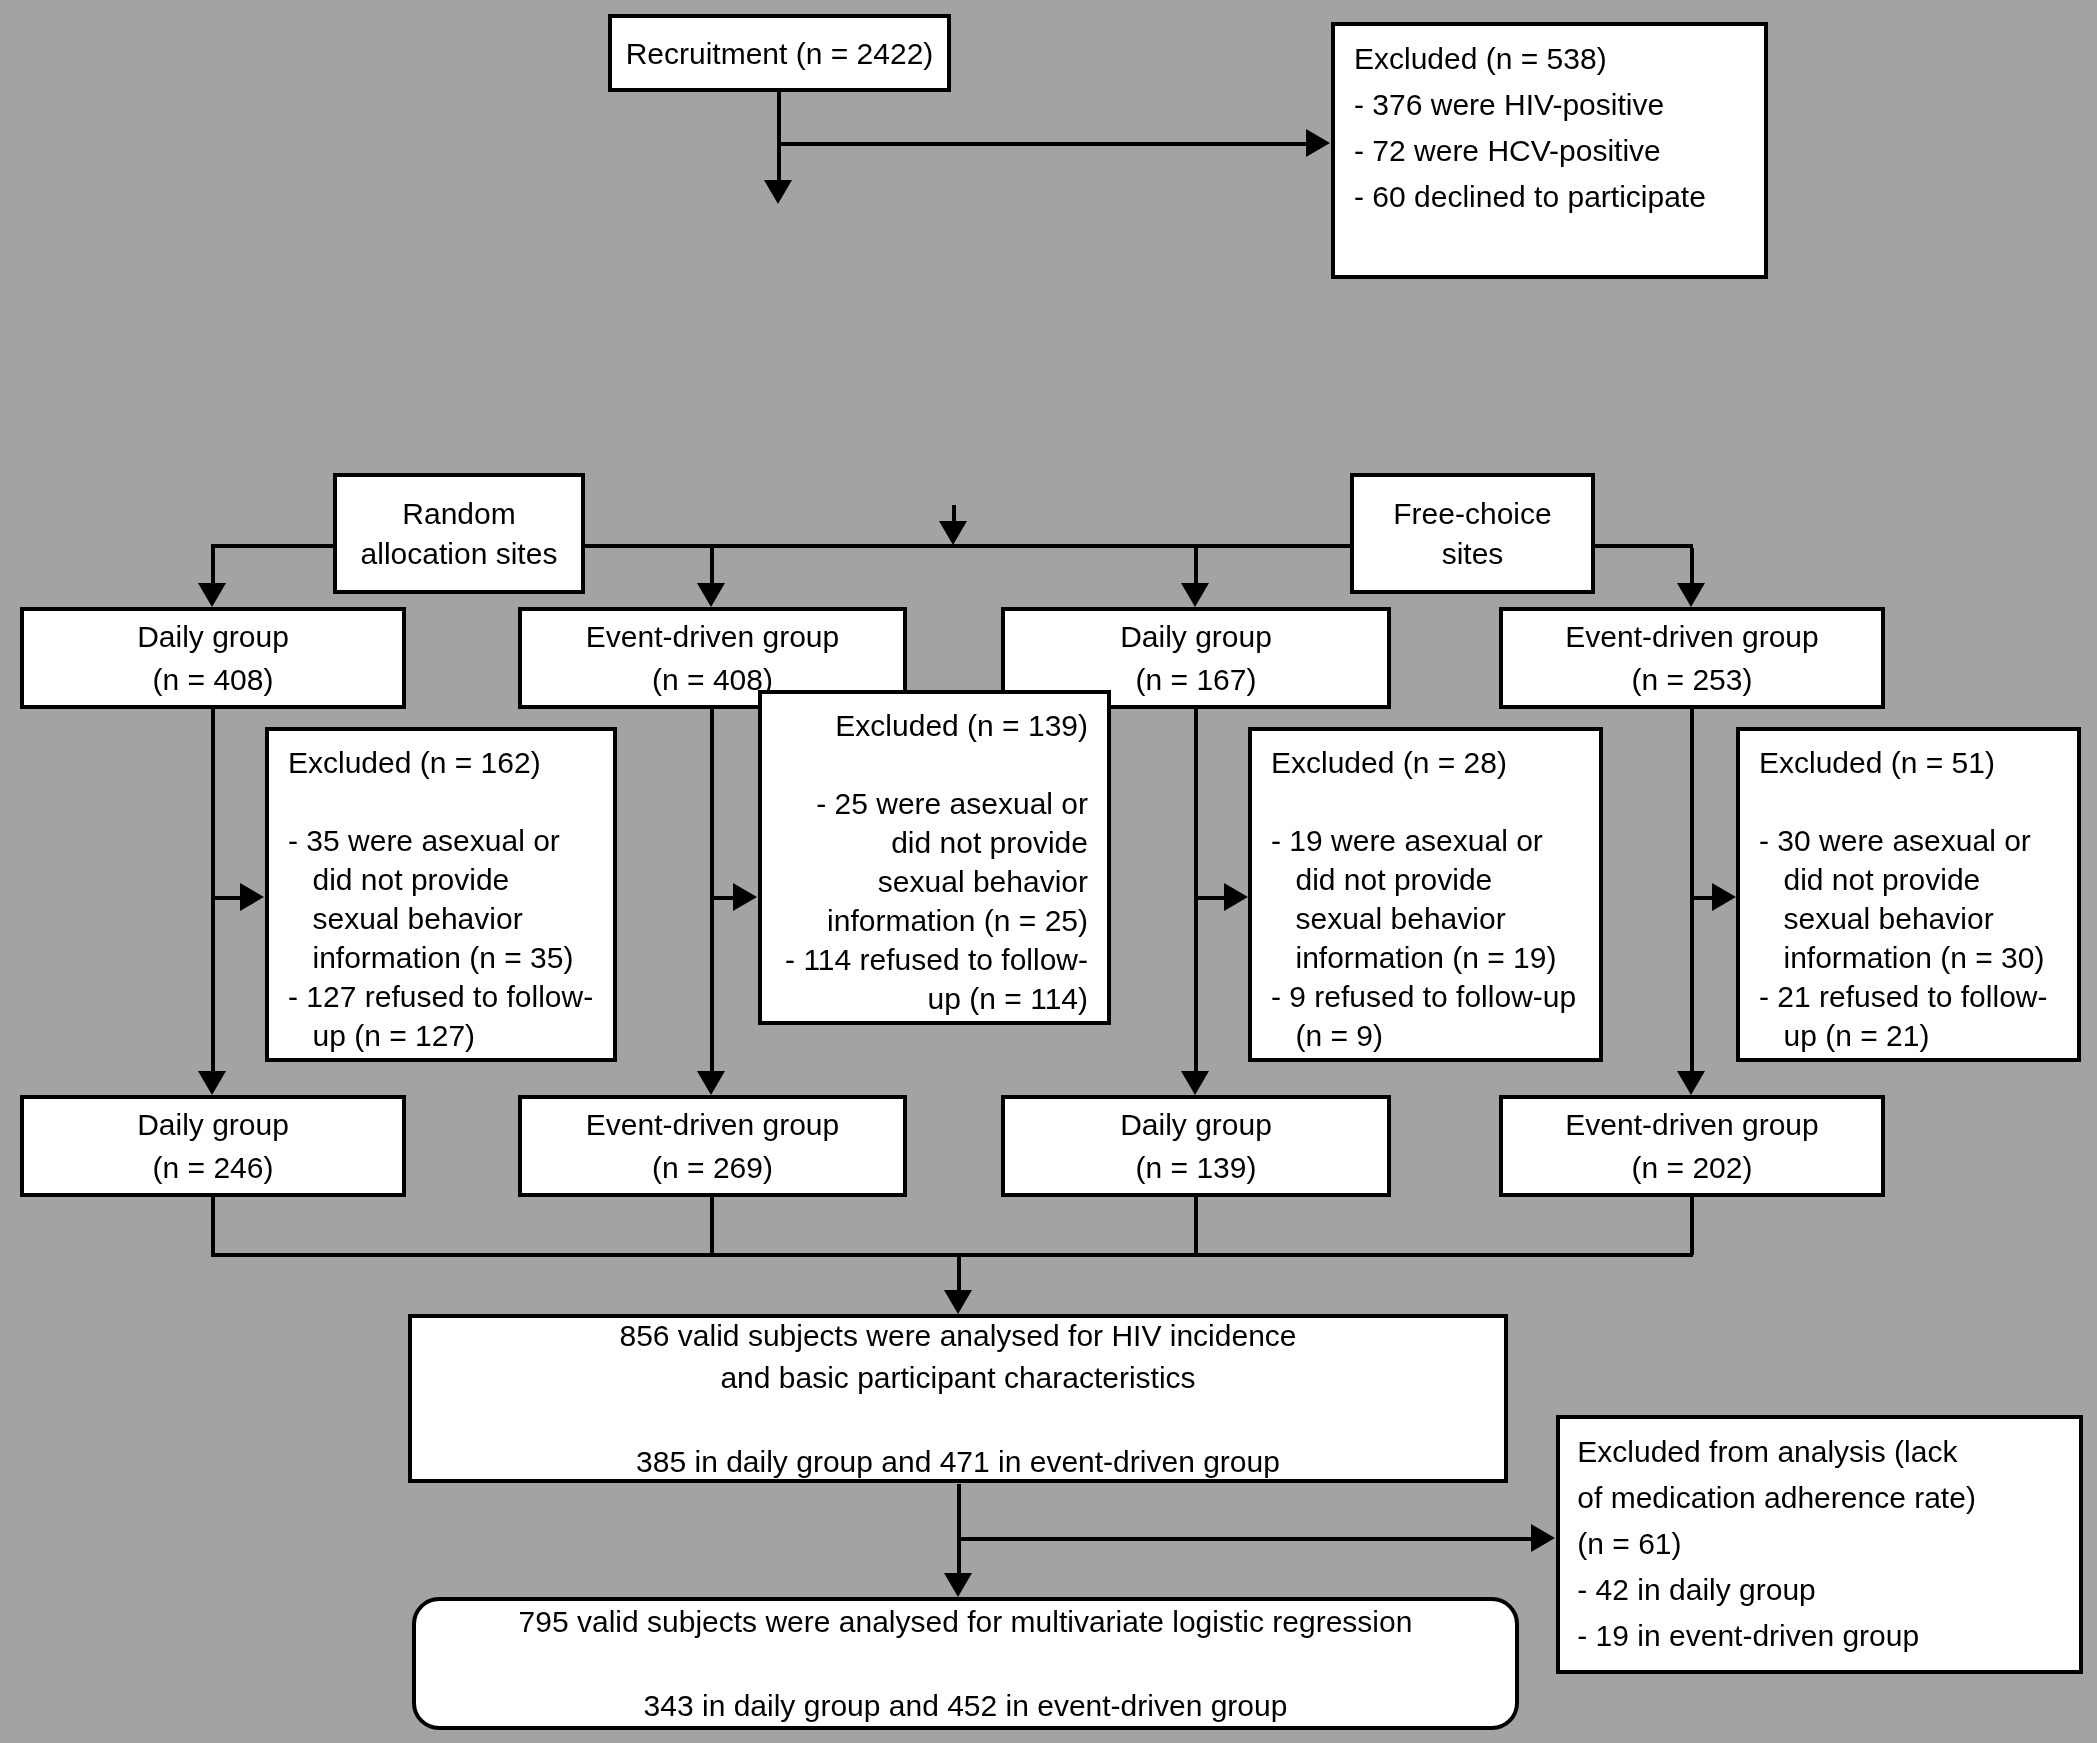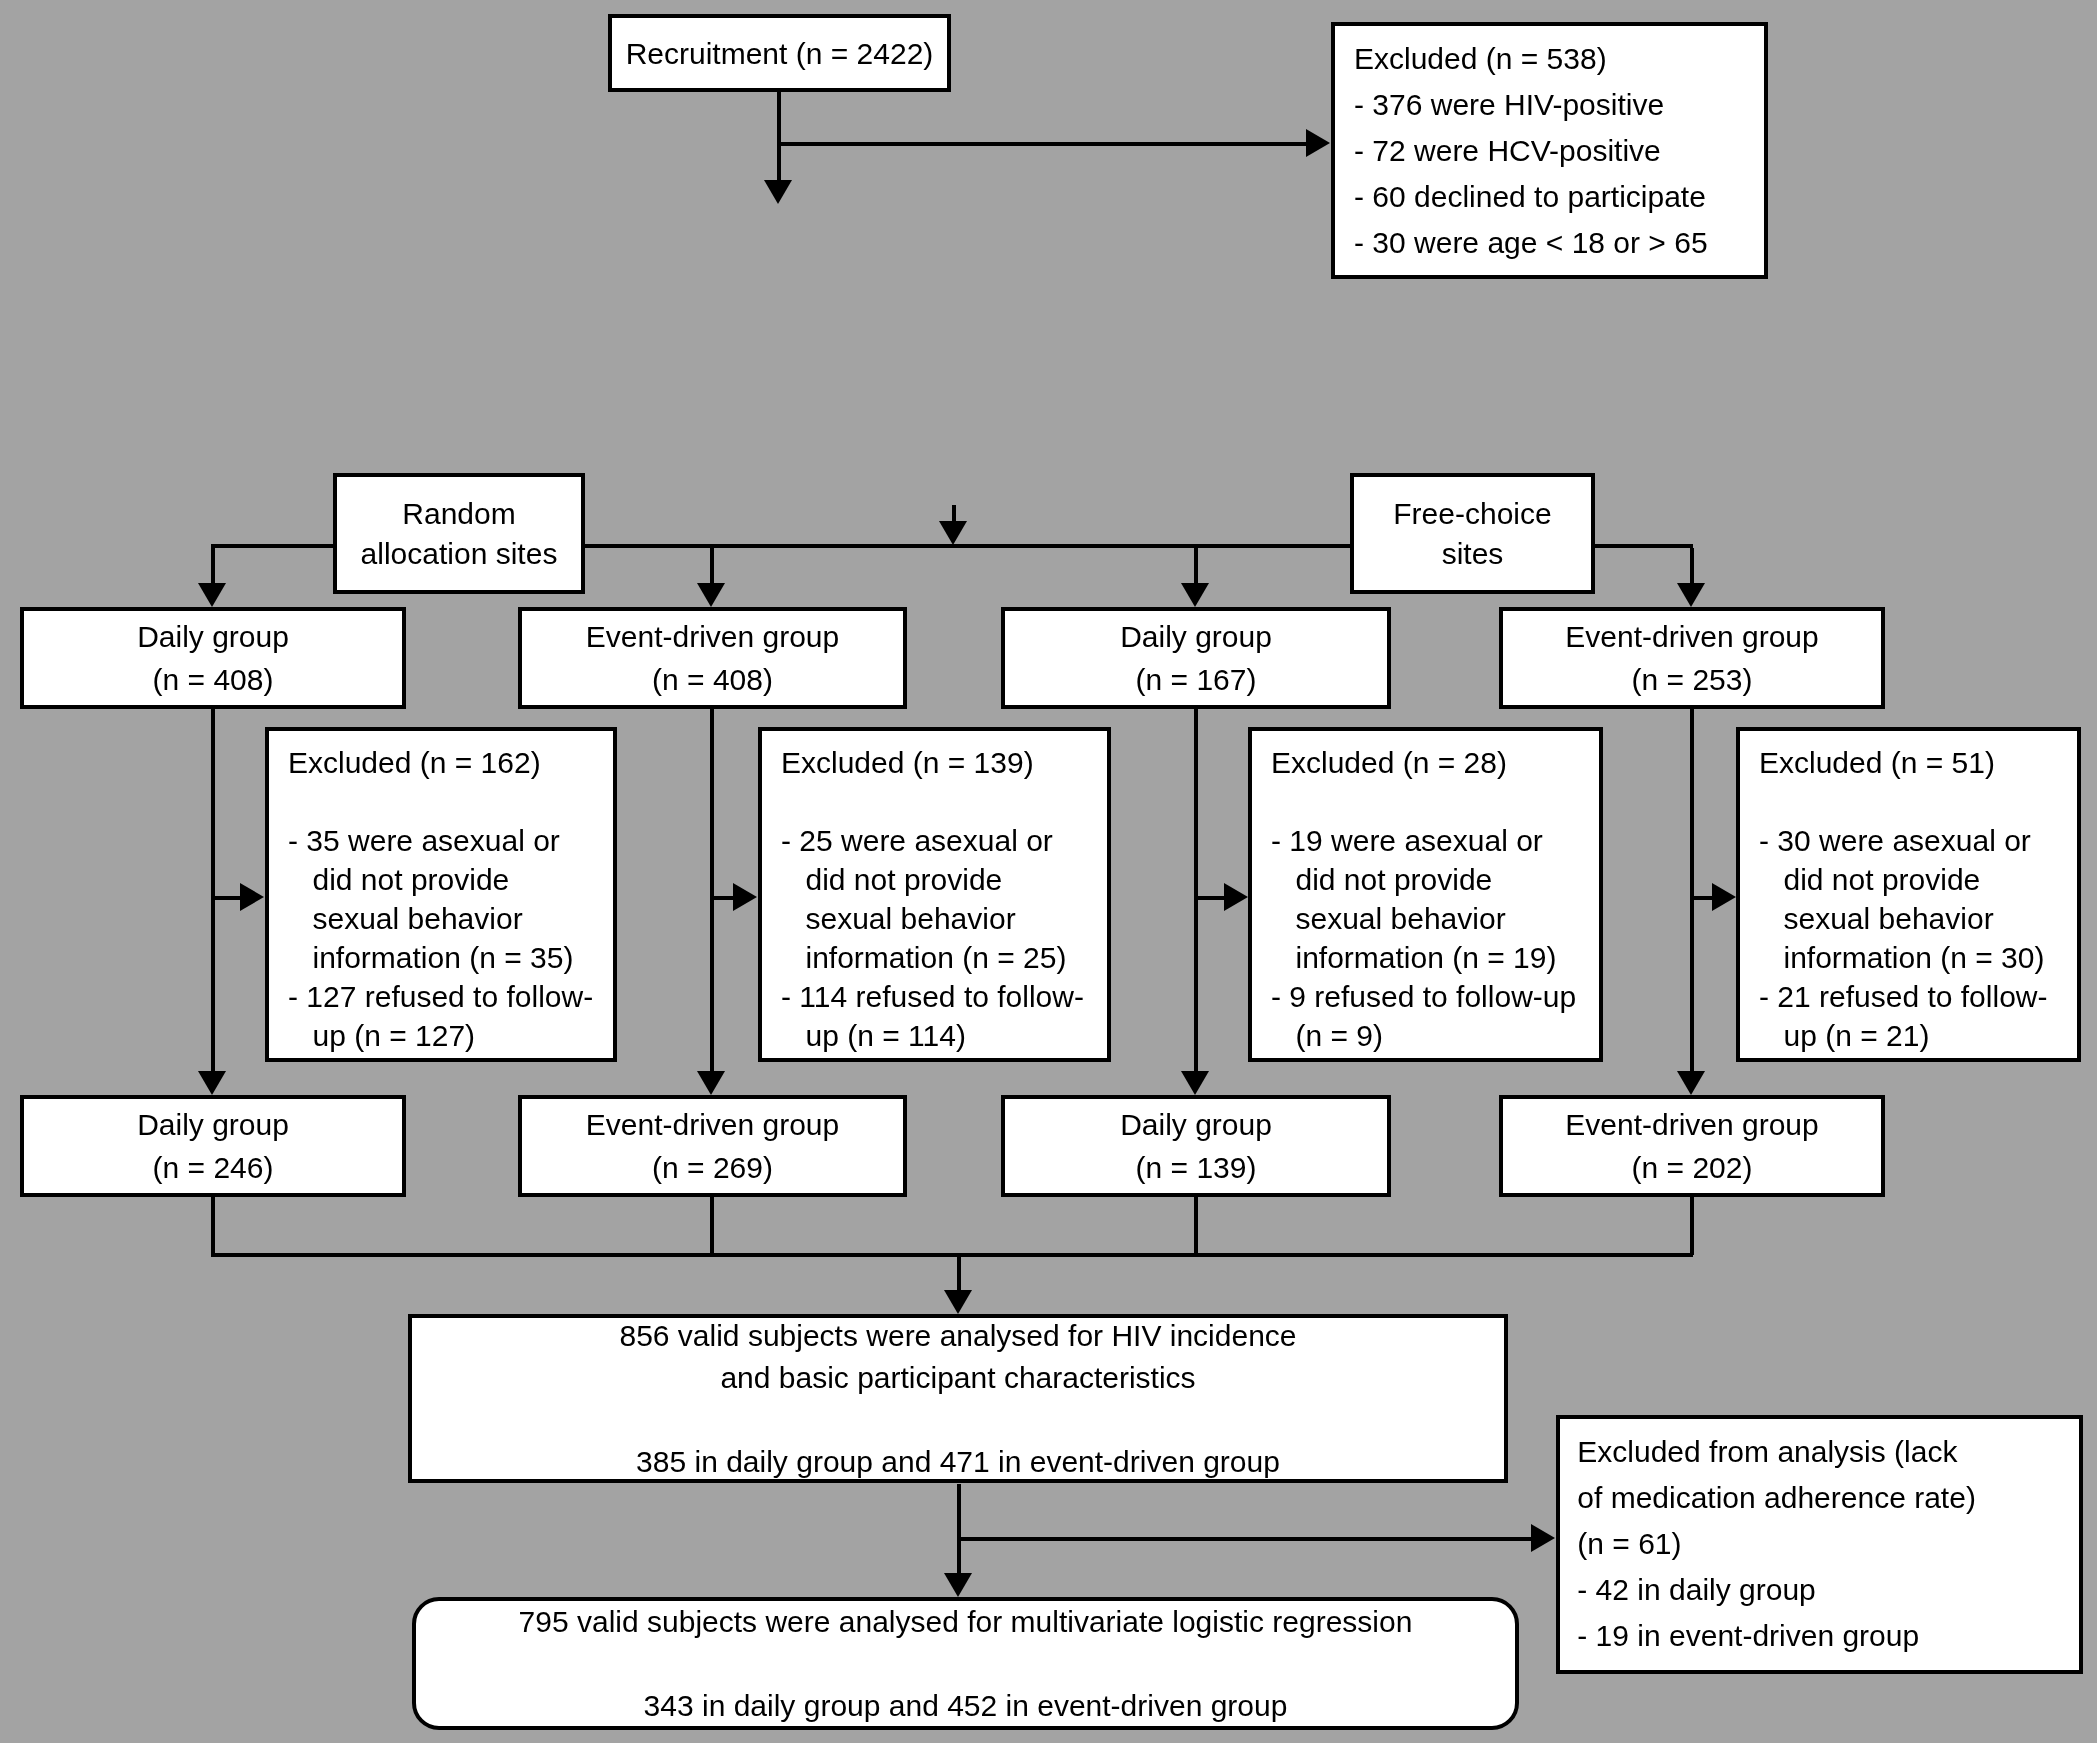--- a/index.html
+++ b/index.html
@@ -113,21 +113,20 @@
 
   <div class="box center" style="left:608px; top:14.4px; width:343px; height:78px;">
     <div class="nowrap">Recruitment (n = 2422)</div>
   </div>
 
   <div class="box leftbox lh64 pad2" style="left:1331px; top:21.6px; width:437px; height:257px;">
     <div class="nowrap">Excluded (n = 538)</div>
     <div class="nowrap">- 376 were HIV-positive</div>
     <div class="nowrap">- 72 were HCV-positive</div>
     <div class="nowrap">- 60 declined to participate</div>
-    <div class="nowrap">- 30 were age &lt; 18 or &gt; 65</div>
   </div>
 
 
   <div class="box center" style="left:333px; top:473px; width:252px; height:121px; line-height:40px;">
     <div class="nowrap">Random</div>
     <div class="nowrap">allocation sites</div>
   </div>
 
   <div class="box center" style="left:1350px; top:473px; width:245px; height:121px; line-height:40px;">
     <div class="nowrap">Free-choice</div>
@@ -149,21 +148,21 @@
   <div class="box center" style="left:1499px; top:607px; width:386px; height:102px;">
     <div class="nowrap">Event-driven group</div>
     <div class="nowrap">(n = 253)</div>
   </div>
 
   <div class="box leftbox lh54 pad1" style="left:265px; top:727px; width:352px; height:335px;">
     <div class="nowrap title-gap">Excluded (n = 162)</div>
     <div class="hang">- 35 were asexual or did not provide sexual behavior information (n = 35)</div>
     <div class="hang">- 127 refused to follow-up (n = 127)</div>
   </div>
-  <div class="box leftbox lh54 pad1" style="left:758px; top:727px; width:353px; height:335px;">
+  <div class="box leftbox lh54 pad1" style="left:758px; top:690px; width:353px; height:335px;text-align:right;">
     <div class="nowrap title-gap">Excluded (n = 139)</div>
     <div class="hang">- 25 were asexual or did not provide sexual behavior information (n = 25)</div>
     <div class="hang">- 114 refused to follow-up (n = 114)</div>
   </div>
   <div class="box leftbox lh54 pad1" style="left:1248px; top:727px; width:355px; height:335px;">
     <div class="nowrap title-gap">Excluded (n = 28)</div>
     <div class="hang">- 19 were asexual or did not provide sexual behavior information (n = 19)</div>
     <div class="hang">- 9 refused to follow-up (n = 9)</div>
   </div>
   <div class="box leftbox lh54 pad1" style="left:1736px; top:727px; width:345px; height:335px;">

